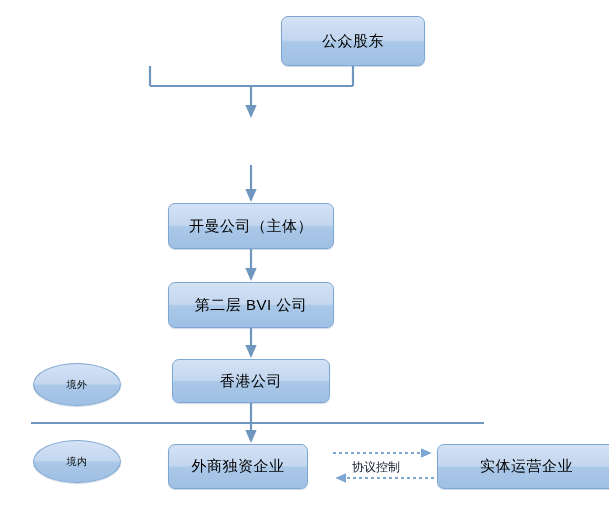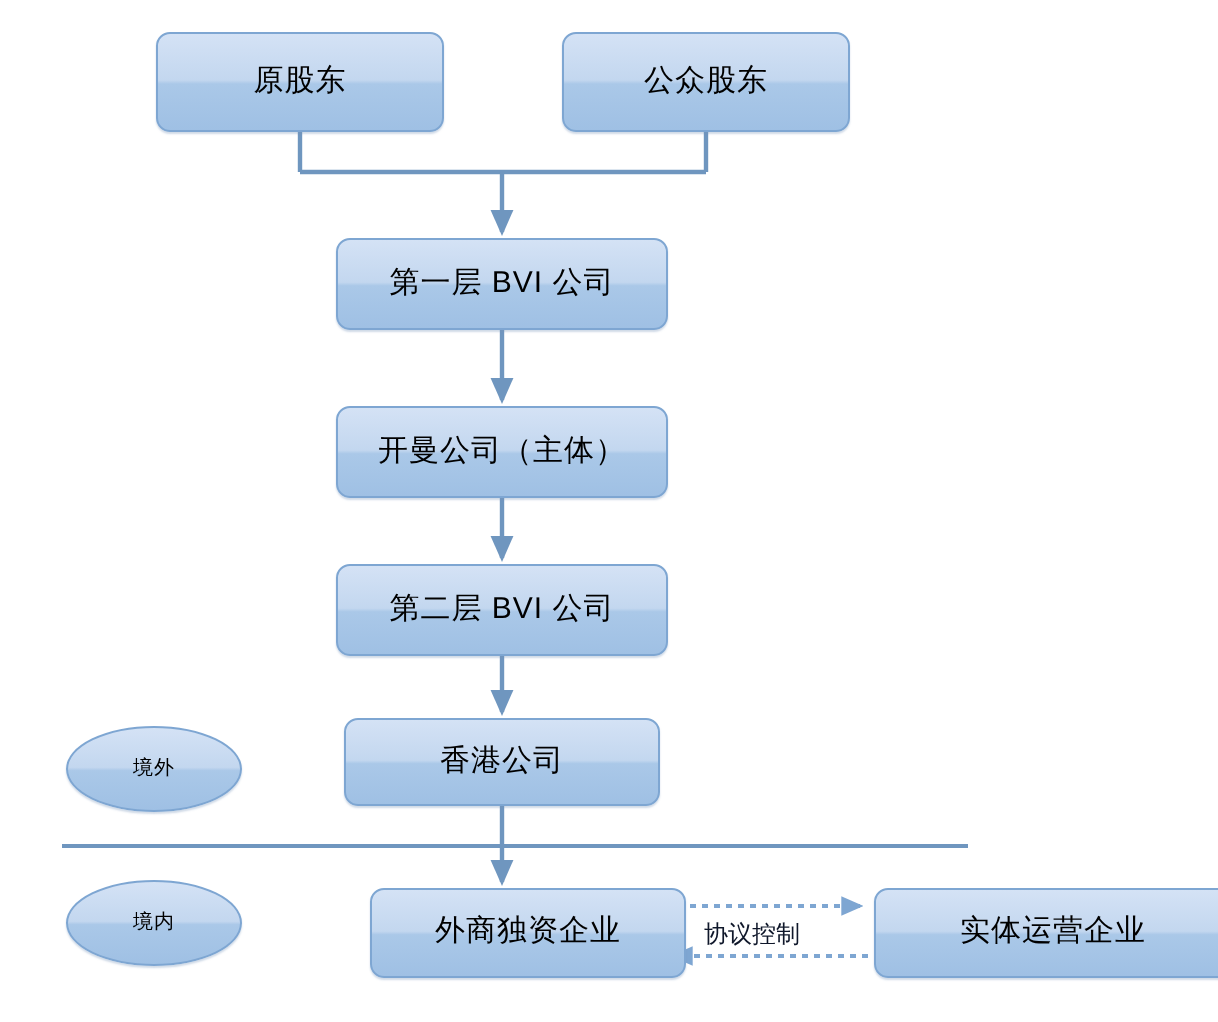--- a/index.html
+++ b/index.html
@@ -110,31 +110,25 @@
     </g>
 
     <g>
       <path d="M 333 453 L 430 453" stroke="#7ea6d2" stroke-width="2" stroke-dasharray="3 3" fill="none" marker-end="url(#arrowDotR)"></path>
     </g>
     <g>
       <path d="M 434 478 L 337 478" stroke="#7ea6d2" stroke-width="2" stroke-dasharray="3 3" fill="none" marker-end="url(#arrowDotR)"></path>
     </g>
   </svg>
 
-  <div class="node" style="left:78px; top:16px; width:144px; height:50px;">
-    <span class="label">原股东</span>
-  </div>
 
   <div class="node" style="left:281px; top:16px; width:144px; height:50px;">
     <span class="label">公众股东</span>
   </div>
 
-  <div class="node" style="left:168px; top:119px; width:166px; height:46px;">
-    <span class="label">第一层 BVI 公司</span>
-  </div>
 
   <div class="node" style="left:168px; top:203px; width:166px; height:46px;">
     <span class="label">开曼公司（主体）</span>
   </div>
 
   <div class="node" style="left:168px; top:282px; width:166px; height:46px;">
     <span class="label">第二层 BVI 公司</span>
   </div>
 
   <div class="node" style="left:172px; top:359px; width:158px; height:44px;">
@@ -142,21 +136,21 @@
   </div>
 
   <div class="node ellipse" style="left:33px; top:363px; width:88px; height:43px;">
     <span class="label">境外</span>
   </div>
 
   <div class="node ellipse" style="left:33px; top:440px; width:88px; height:43px;text-align:right;">
     <span class="label">境内</span>
   </div>
 
-  <div class="node" style="left:185px; top:444px; width:158px; height:45px;">
+  <div class="node" style="left:168px; top:444px; width:140px; height:45px;">
     <span class="label">外商独资企业</span>
   </div>
 
   <div class="node" style="left:437px; top:444px; width:179px; height:45px;">
     <span class="label">实体运营企业</span>
   </div>
 
   <div class="edge-label" style="left:352px; top:459px;">协议控制</div>
 
 </div>

